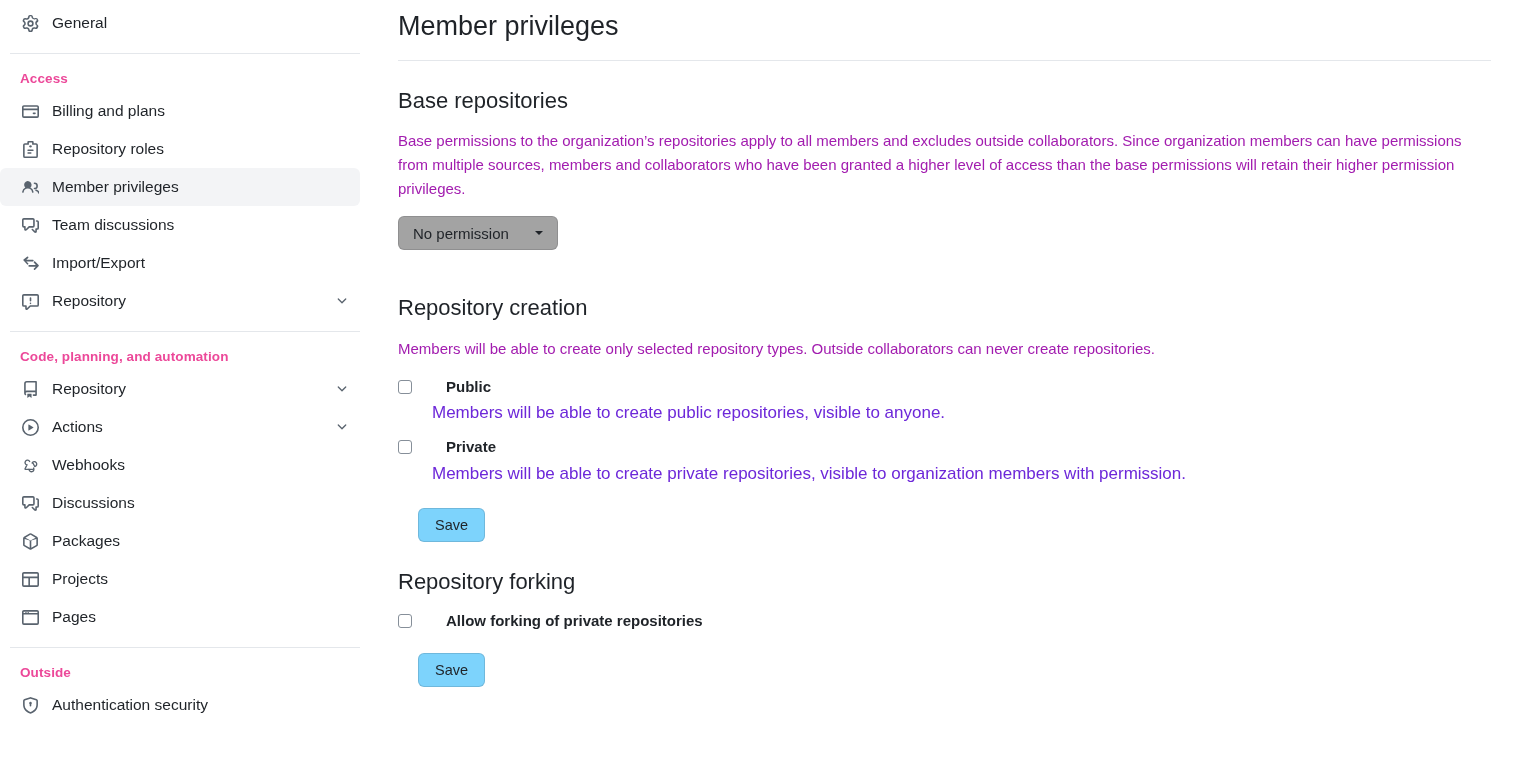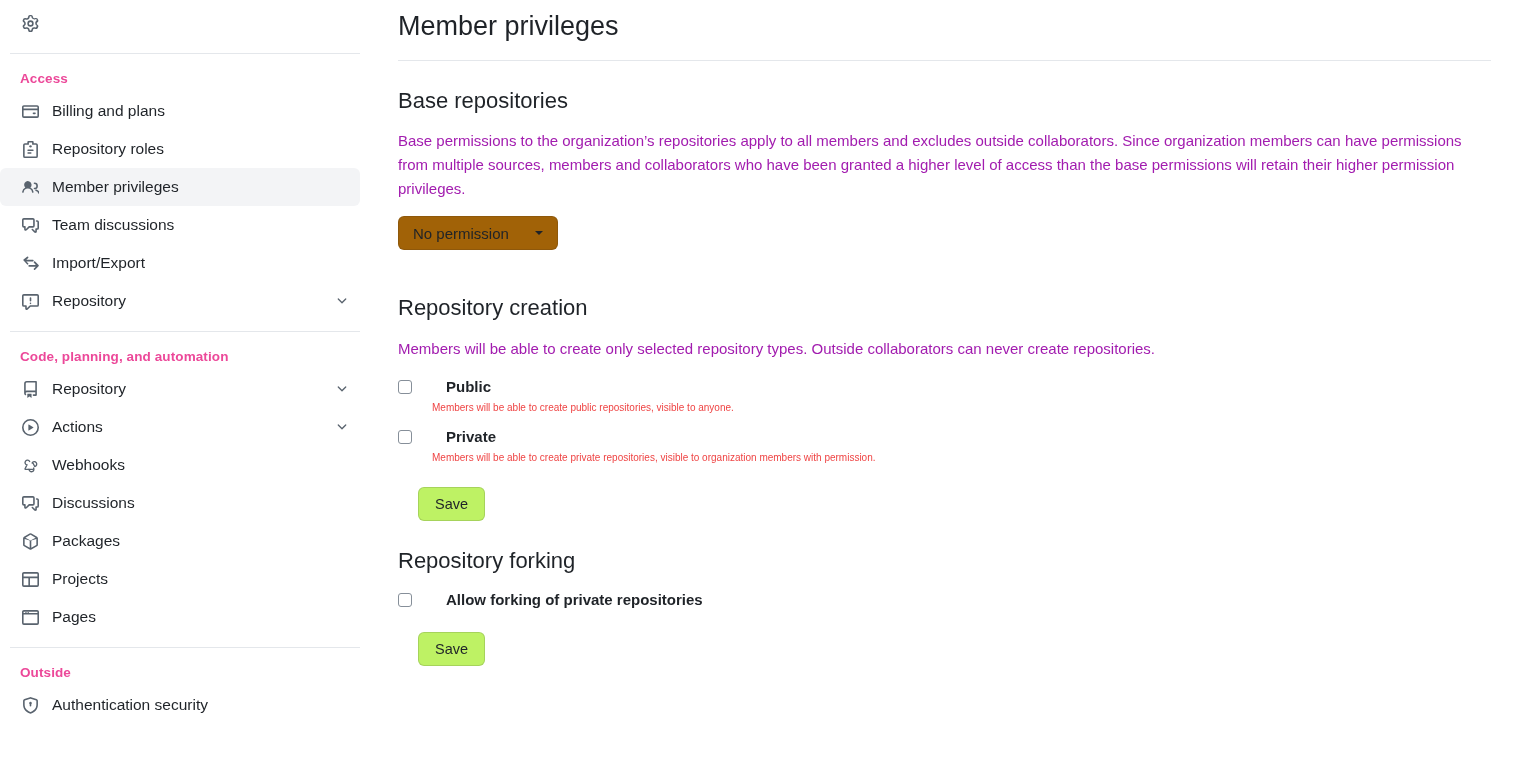--- a/index.html
+++ b/index.html
@@ -112,21 +112,21 @@
     color: #a21caf;
     margin: 0 0 16px 0;
     max-width: 1110px;
   }
   .dropdown-btn {
     display: inline-flex;
     align-items: center;
     gap: 24px;
     height: 34px;
     padding: 0 14px;
-    background: #a16207;
+    background: #a3a3a3;
     border: 1px solid rgba(31,35,40,0.15);
     border-radius: 6px;
     font-size: 15px;
     font-family: "Liberation Sans", sans-serif;
     color: #1f2328;
     cursor: pointer;
   }
   .caret {
     width: 0; height: 0;
     border-left: 4px solid transparent;
@@ -155,32 +155,32 @@
     cursor: pointer;
   }
   .check-label {
     font-size: 15px;
     font-weight: bold;
     color: #1f2328;
     line-height: 1.35;
     cursor: pointer;
   }
   .check-desc {
-    font-size: 10px;
-    color: #ef4444;
+    font-size: 17px;
+    color: #6d28d9;
     line-height: 1.5;
     margin: 3px 0 0 34px;
     max-width: 1090px;
   }
   .save-btn {
     display: inline-block;
     margin: 22px 0 0 20px;
     height: 34px;
     padding: 0 16px;
-    background: #bef264;
+    background: #7dd3fc;
     border: 1px solid rgba(31,35,40,0.15);
     border-radius: 6px;
     font-size: 14.5px;
     font-family: "Liberation Sans", sans-serif;
     color: #1f2328;
     cursor: pointer;
     line-height: 32px;
   }
 </style>
 </head>
@@ -190,20 +190,21 @@
 
   <nav class="sidebar">
 
     <ul class="nav-list">
       <li class="nav-item">
         <span class="ico">
           <svg width="17" height="17" viewBox="0 0 16 16" fill="currentColor" aria-hidden="true">
             <path d="M8 0a8.2 8.2 0 0 1 .701.031C9.444.095 9.99.645 10.16 1.29l.288 1.107c.018.066.079.158.212.224.231.114.454.243.668.386.123.082.233.09.299.071l1.103-.303c.644-.176 1.392.021 1.82.63.27.385.506.792.704 1.218.315.675.111 1.422-.364 1.891l-.814.806c-.049.048-.098.147-.088.294.016.257.016.515 0 .772-.01.147.039.246.088.294l.814.806c.475.469.679 1.216.364 1.891a7.977 7.977 0 0 1-.704 1.217c-.428.61-1.176.807-1.82.63l-1.102-.302c-.067-.019-.177-.011-.3.071a5.909 5.909 0 0 1-.668.386c-.133.066-.194.158-.212.224l-.288 1.107c-.17.645-.716 1.195-1.459 1.259a8.12 8.12 0 0 1-1.402 0c-.743-.064-1.289-.614-1.459-1.259l-.288-1.107c-.018-.066-.079-.158-.212-.224a5.738 5.738 0 0 1-.668-.386c-.123-.082-.233-.09-.299-.071l-1.103.303c-.644.176-1.392-.021-1.82-.63a8.12 8.12 0 0 1-.704-1.218c-.315-.675-.111-1.422.363-1.891l.815-.806c.05-.048.098-.147.088-.294a6.214 6.214 0 0 1 0-.772c.01-.147-.038-.246-.088-.294l-.815-.806C.635 6.045.431 5.298.746 4.623a7.92 7.92 0 0 1 .704-1.217c.428-.61 1.176-.807 1.82-.63l1.102.302c.067.019.177.011.3-.071.214-.143.437-.272.668-.386.133-.066.194-.158.212-.224L5.84 1.29C6.01.645 6.556.095 7.299.03 7.53.01 7.764 0 8 0Zm-.571 1.525c-.036.003-.108.036-.137.146l-.289 1.105c-.147.561-.549.967-.998 1.189-.173.086-.34.183-.5.29-.417.278-.97.423-1.529.27l-1.103-.303c-.109-.03-.175.016-.195.045-.22.312-.412.644-.573.99-.014.031-.021.11.059.19l.815.806c.411.406.562.957.53 1.456a4.709 4.709 0 0 0 0 .582c.032.499-.119 1.05-.53 1.456l-.815.806c-.08.08-.073.159-.059.19.162.346.353.677.573.989.02.03.085.076.195.046l1.102-.303c.56-.153 1.113-.008 1.53.27.161.107.328.204.501.29.447.222.85.629.997 1.189l.289 1.105c.29.109.101.143.137.146a6.6 6.6 0 0 0 1.142 0c.036-.3.108-.37.137-.146l.289-1.105c.147-.561.549-.967.998-1.189.173-.86.34-.183.5-.29.417-.278.97-.423 1.529-.27l1.103.303c.109.029.175-.16.195-.45.22-.313.411-.644.573-.99.014-.31.021-.11-.059-.19l-.815-.806c-.411-.406-.562-.957-.53-1.456a4.709 4.709 0 0 0 0-.582c-.032-.499.119-1.05.53-1.456l.815-.806c.08-.8.073-.159.059-.19a6.464 6.464 0 0 0-.573-.989c-.02-.03-.085-.076-.195-.046l-1.102.303c-.56.153-1.113.008-1.53-.27a4.44 4.44 0 0 0-.501-.29c-.447-.222-.85-.629-.997-1.189l-.289-1.105c-.029-.11-.101-.143-.137-.146a6.6 6.6 0 0 0-1.142 0ZM11 8a3 3 0 1 1-6 0 3 3 0 0 1 6 0ZM9.5 8a1.5 1.5 0 1 0-3.001.001A1.5 1.5 0 0 0 9.5 8Z"></path>
           </svg>
         </span>
+        <span class="label">General</span>
       </li>
     </ul>
 
     <div class="divider"></div>
 
     <div class="group-title">Access</div>
     <ul class="nav-list">
       <li class="nav-item">
         <span class="ico">
           <svg width="17" height="17" viewBox="0 0 16 16" fill="currentColor">

